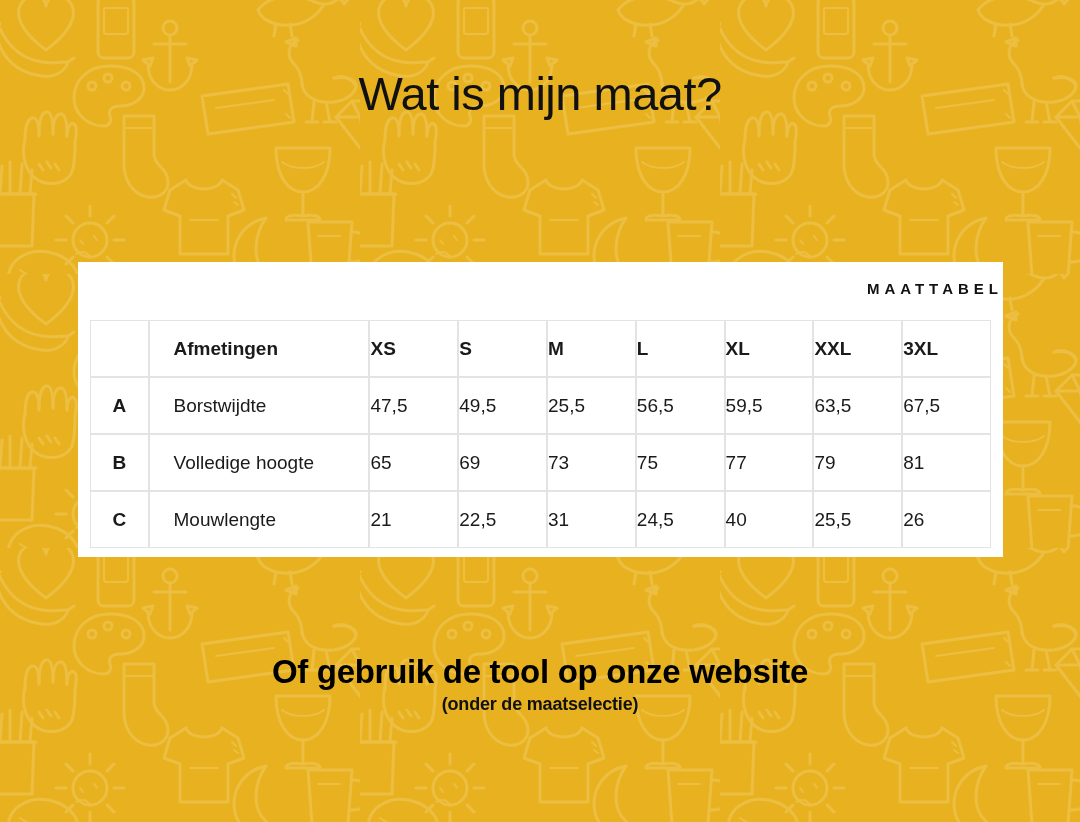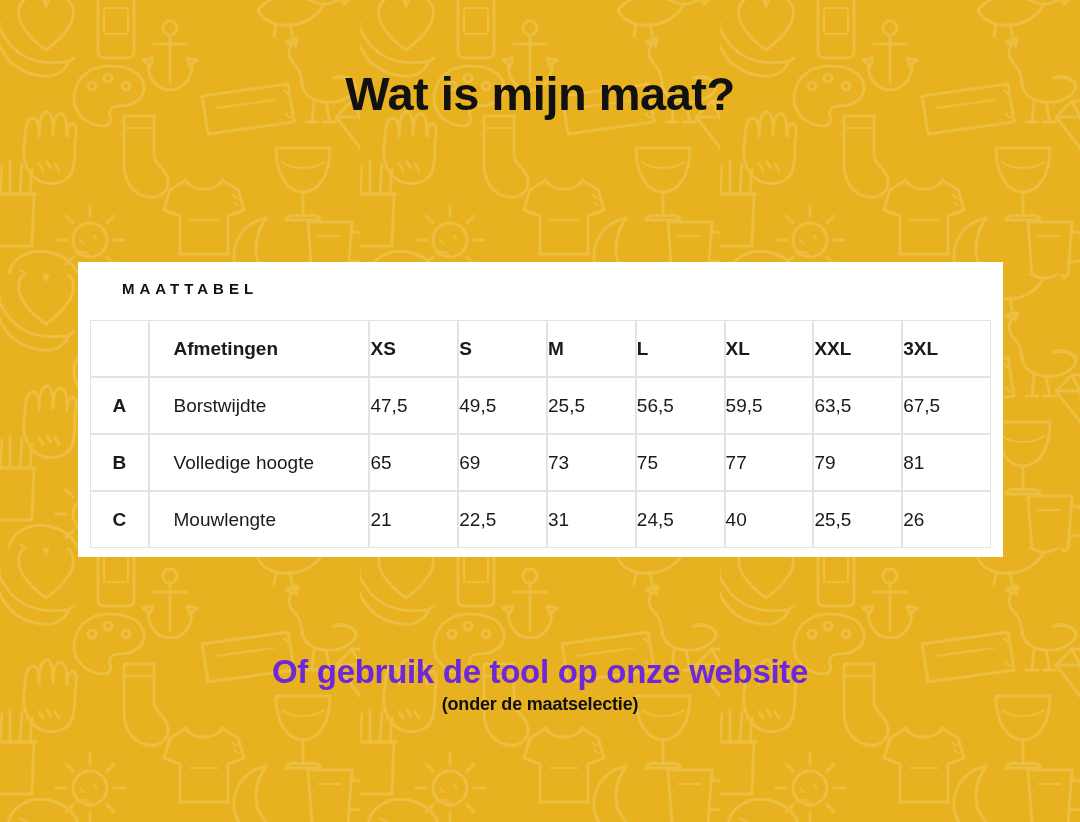--- a/index.html
+++ b/index.html
@@ -33,46 +33,45 @@
     width: 1080px;
     height: 822px;
     display: flex;
     flex-direction: column;
     align-items: center;
   }
 
   .title {
     margin-top: 68px;
     font-size: 47px;
-    font-weight: bold;
+    font-weight: normal;
     color: #111111;
     letter-spacing: -0.5px;
     text-align: center;
     line-height: 1.1;
   }
 
   
   .card {
     position: absolute;
     left: 78px;
     top: 262px;
     width: 925px;
     height: 295px;
     background: #ffffff;
     padding: 0;
   }
 
   .card-title {
-    text-align: left;
+    text-align: right;
     font-size: 15px;
     font-weight: bold;
     color: #111111;
     letter-spacing: 5px;
     padding-top: 18px;
-    padding-left: 44px;
   }
 
   table.size-table {
     position: absolute;
     left: 12px;
     top: 58px;
     width: 901px;
     border-collapse: separate;
     border-spacing: 0;
   }
@@ -107,21 +106,21 @@
     position: absolute;
     left: 0;
     top: 652px;
     width: 1080px;
     text-align: center;
   }
 
   .footer-line1 {
     font-size: 33px;
     font-weight: bold;
-    color: #6d28d9;
+    color: #000000;
     letter-spacing: -0.3px;
     line-height: 1.2;
   }
 
   .footer-line2 {
     font-size: 18px;
     font-weight: bold;
     color: #111111;
     letter-spacing: -0.2px;
     line-height: 1.35;

